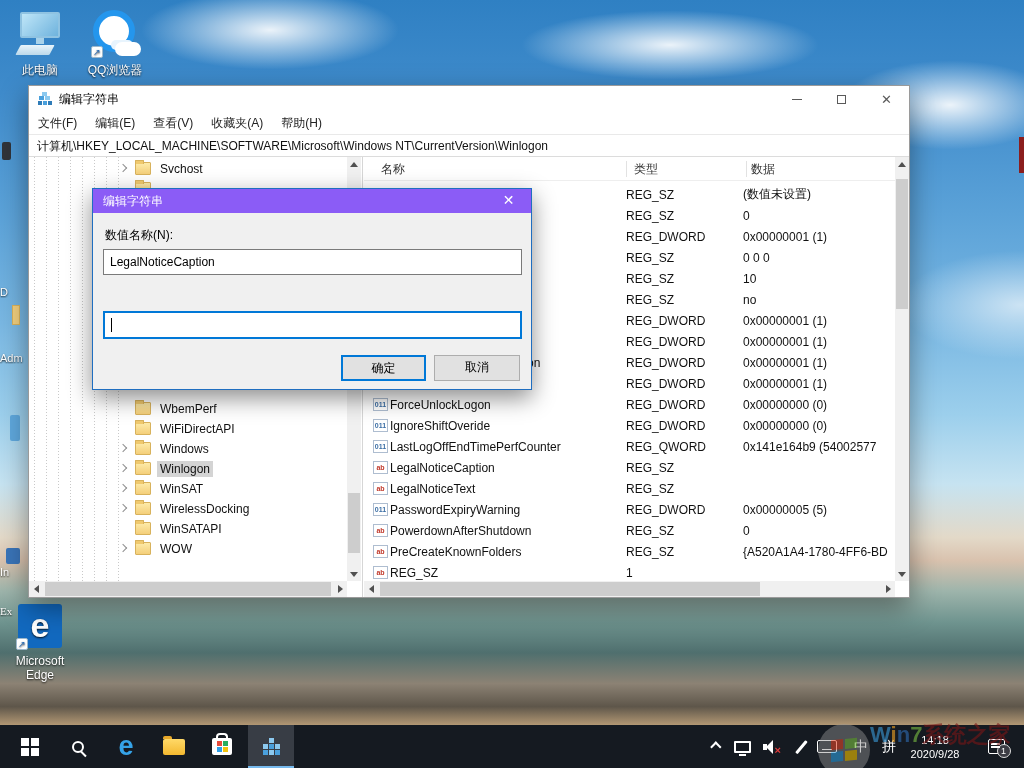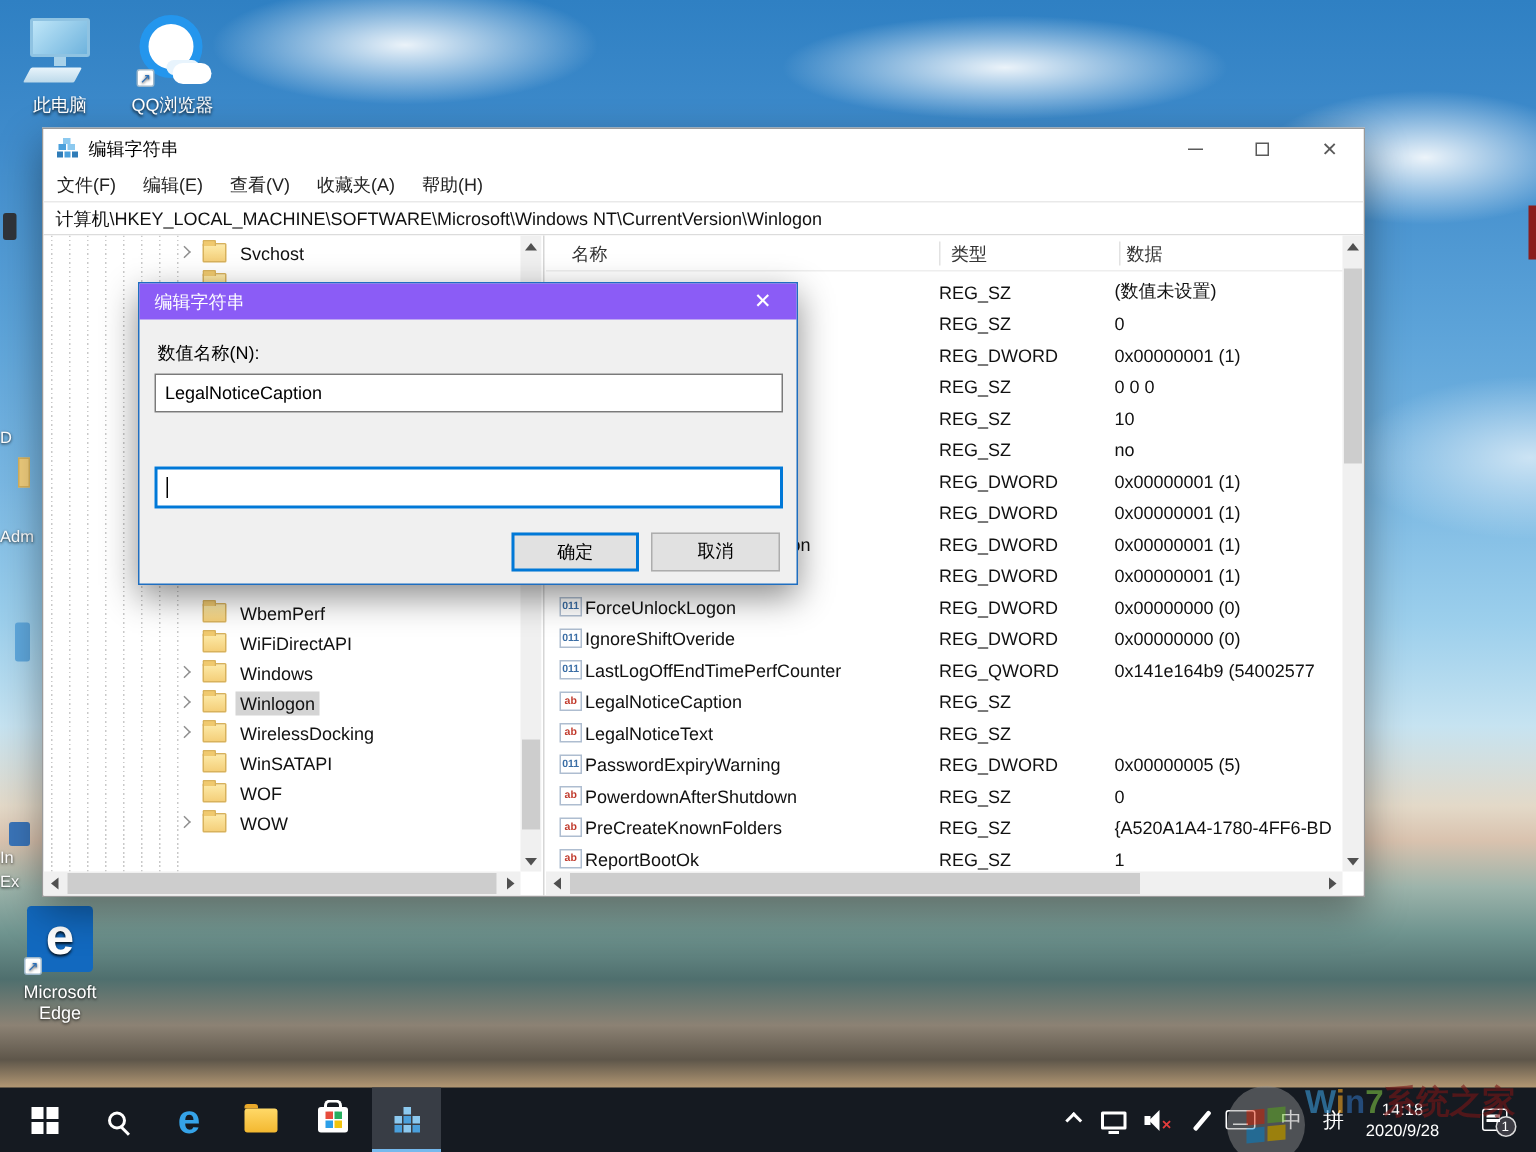--- a/index.html
+++ b/index.html
@@ -219,21 +219,21 @@
   <div>Edge</div>
 </div>
 
 <div class="sliver" style="left:2px;top:142px;width:9px;height:18px;background:#30343a;border-radius:2px;"></div>
 <div class="sliver" style="left:12px;top:305px;width:8px;height:20px;background:#f2cf7e;border:1px solid #d8b25c;"></div>
 <div class="sliver" style="left:10px;top:415px;width:10px;height:26px;background:#5fa8dd;border-radius:2px;"></div>
 <div class="sliver" style="left:6px;top:548px;width:14px;height:16px;background:#3a74b8;border-radius:2px;"></div>
 <div class="frag" style="top:286px;">D</div>
 <div class="frag" style="top:352px;">Adm</div>
 <div class="frag" style="top:566px;">In</div>
-<div class="frag" style="top:582px;">Ex</div>
+<div class="frag" style="top:605px;font-family:Liberation Serif, serif;">Ex</div>
 <div class="red-strip"></div>
 
 <div class="win">
   <div class="titlebar">
     <svg class="title-ico" viewBox="0 0 16 16">
       <rect x="5" y="1" width="5" height="4" fill="#8cc9ef"></rect>
       <rect x="2" y="5" width="5" height="4" fill="#4aa0dc"></rect>
       <rect x="8" y="5" width="5" height="4" fill="#8cc9ef"></rect>
       <rect x="1" y="10" width="4" height="4" fill="#2f7cb8"></rect>
       <rect x="6" y="10" width="4" height="4" fill="#4aa0dc"></rect>
@@ -297,29 +297,30 @@
             <span class="tree-label">Windows</span>
           </div>
           <div class="tree-row selected">
             <span class="tree-arrow"></span>
             <span class="tree-folder"></span>
             <span class="tree-label">Winlogon</span>
           </div>
           <div class="tree-row">
             <span class="tree-arrow"></span>
             <span class="tree-folder"></span>
+            <span class="tree-label">WinSAT</span>
+          </div>
+          <div class="tree-row">
+            <span class="tree-arrow"></span>
+            <span class="tree-folder"></span>
             <span class="tree-label">WirelessDocking</span>
           </div>
           <div class="tree-row">
             <span class="tree-folder"></span>
             <span class="tree-label">WinSATAPI</span>
-          </div>
-          <div class="tree-row">
-            <span class="tree-folder"></span>
-            <span class="tree-label">WOF</span>
           </div>
           <div class="tree-row">
             <span class="tree-arrow"></span>
             <span class="tree-folder"></span>
             <span class="tree-label">WOW</span>
           </div>
         </div>
 
       <div class="sb-v">
         <div class="sb-btn" style="top:0;">
@@ -454,21 +455,20 @@
             <span class="vdata">0</span>
           </div>
           <div class="vrow">
             <span class="vicon sz"></span>
             <span class="vname">PreCreateKnownFolders</span>
             <span class="vtype">REG_SZ</span>
             <span class="vdata">{A520A1A4-1780-4FF6-BD</span>
           </div>
           <div class="vrow">
             <span class="vicon sz"></span>
-            <span class="vname">ReportBootOk</span>
             <span class="vtype">REG_SZ</span>
             <span class="vdata">1</span>
           </div>
         </div>
 
       <div class="sb-v">
         <div class="sb-btn" style="top:0;">
             <span class="tri-up"></span>
           </div>
         <div class="thumb-v" style="top:22px;height:130px;"></div>

